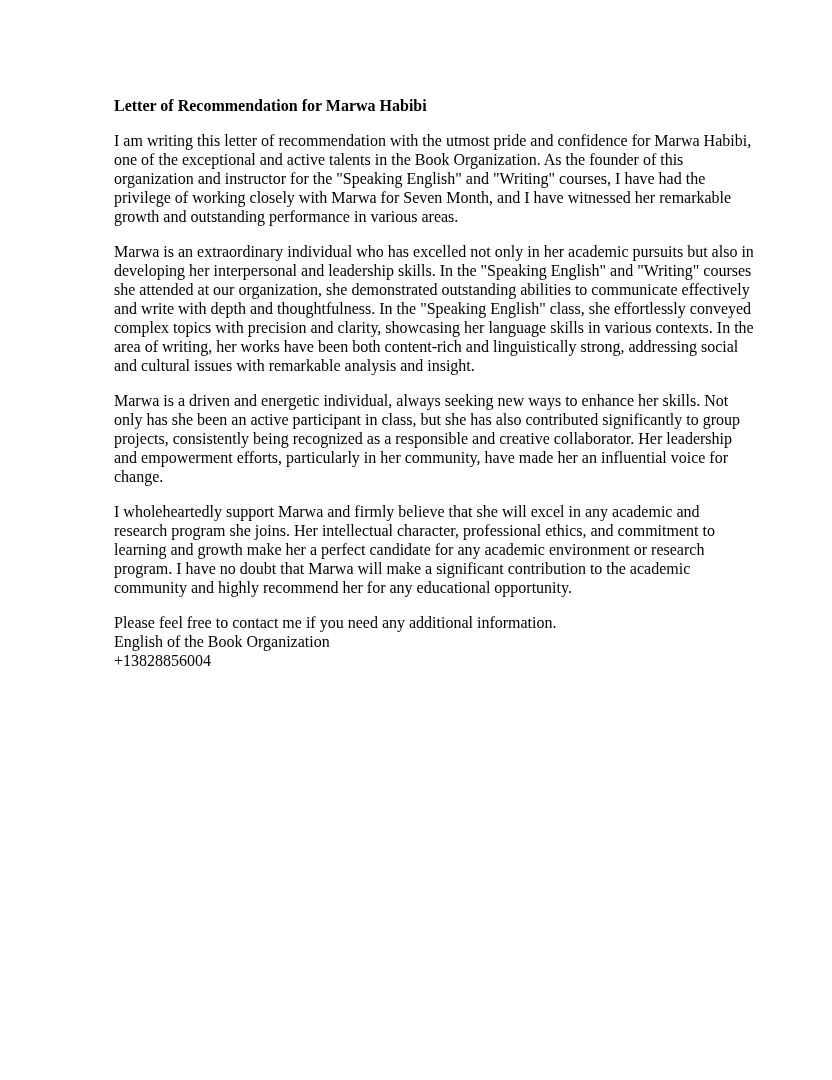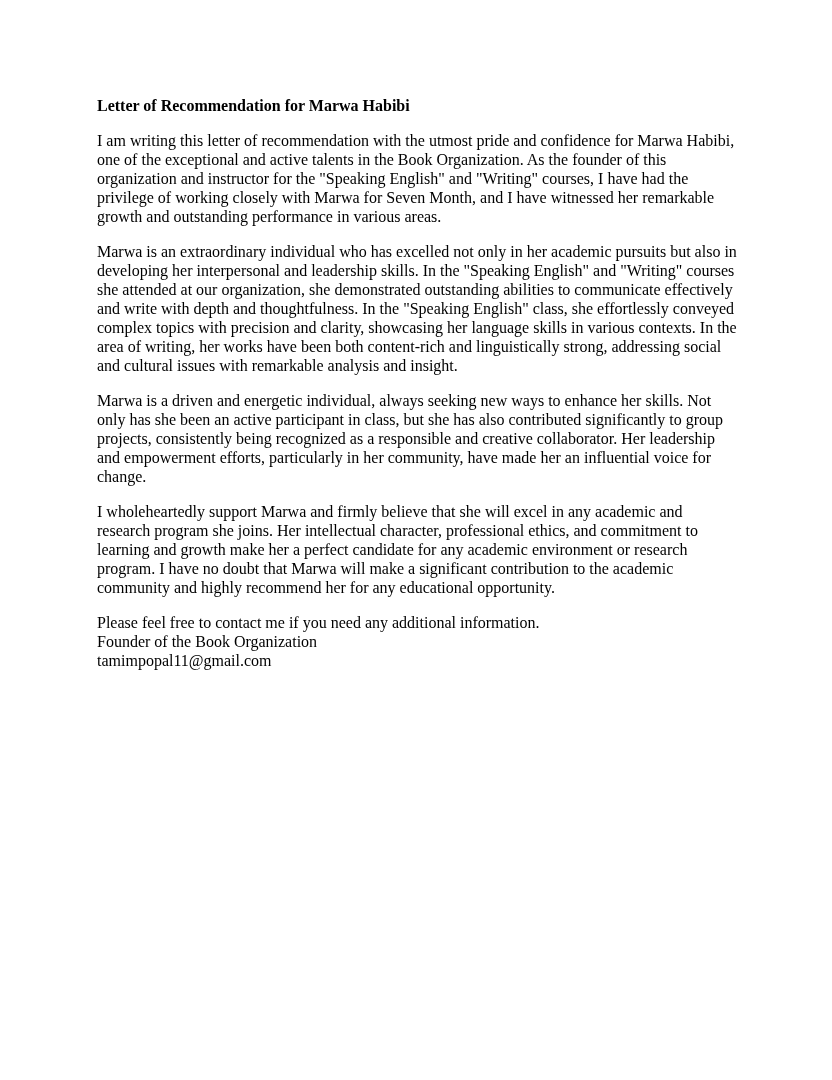--- a/index.html
+++ b/index.html
@@ -11,21 +11,21 @@
     background: #ffffff;
     color: #000000;
     font-family: "Liberation Serif", "DejaVu Serif", serif;
     font-size: 16px;
     line-height: 19px;
     overflow: hidden;
   }
   .letter {
     position: absolute;
     top: 96px;
-    left: 97px;
+    left: 114px;
     width: 640px;
   }
   .block { margin-bottom: 16px; }
   .para { margin-bottom: 16px; }
   .bold { font-weight: bold; }
   .line { display: block; }
 </style>
 </head>
 <body>
 
@@ -37,18 +37,18 @@
     </div>
 
 
     <p class="para">I am writing this letter of recommendation with the utmost pride and confidence for Marwa Habibi, one of the exceptional and active talents in the Book Organization. As the founder of this organization and instructor for the "Speaking English" and "Writing" courses, I have had the privilege of working closely with Marwa for Seven Month, and I have witnessed her remarkable growth and outstanding performance in various areas.</p>
     <p class="para">Marwa is an extraordinary individual who has excelled not only in her academic pursuits but also in developing her interpersonal and leadership skills. In the "Speaking English" and "Writing" courses she attended at our organization, she demonstrated outstanding abilities to communicate effectively and write with depth and thoughtfulness. In the "Speaking English" class, she effortlessly conveyed complex topics with precision and clarity, showcasing her language skills in various contexts. In the area of writing, her works have been both content-rich and linguistically strong, addressing social and cultural issues with remarkable analysis and insight.</p>
     <p class="para">Marwa is a driven and energetic individual, always seeking new ways to enhance her skills. Not only has she been an active participant in class, but she has also contributed significantly to group projects, consistently being recognized as a responsible and creative collaborator. Her leadership and empowerment efforts, particularly in her community, have made her an influential voice for change.</p>
     <p class="para">I wholeheartedly support Marwa and firmly believe that she will excel in any academic and research program she joins. Her intellectual character, professional ethics, and commitment to learning and growth make her a perfect candidate for any academic environment or research program. I have no doubt that Marwa will make a significant contribution to the academic community and highly recommend her for any educational opportunity.</p>
 
     <div class="block">
       <span class="line">Please feel free to contact me if you need any additional information.</span>
-      <span class="line">Founder of the Book Organization</span>
-      <span class="line">tamimpopal11@gmail.com</span>
+      <span class="line">English of the Book Organization</span>
+      <span class="line">+13828856004</span>
     </div>
 
   </div>
 </div>
 
 </body></html>

